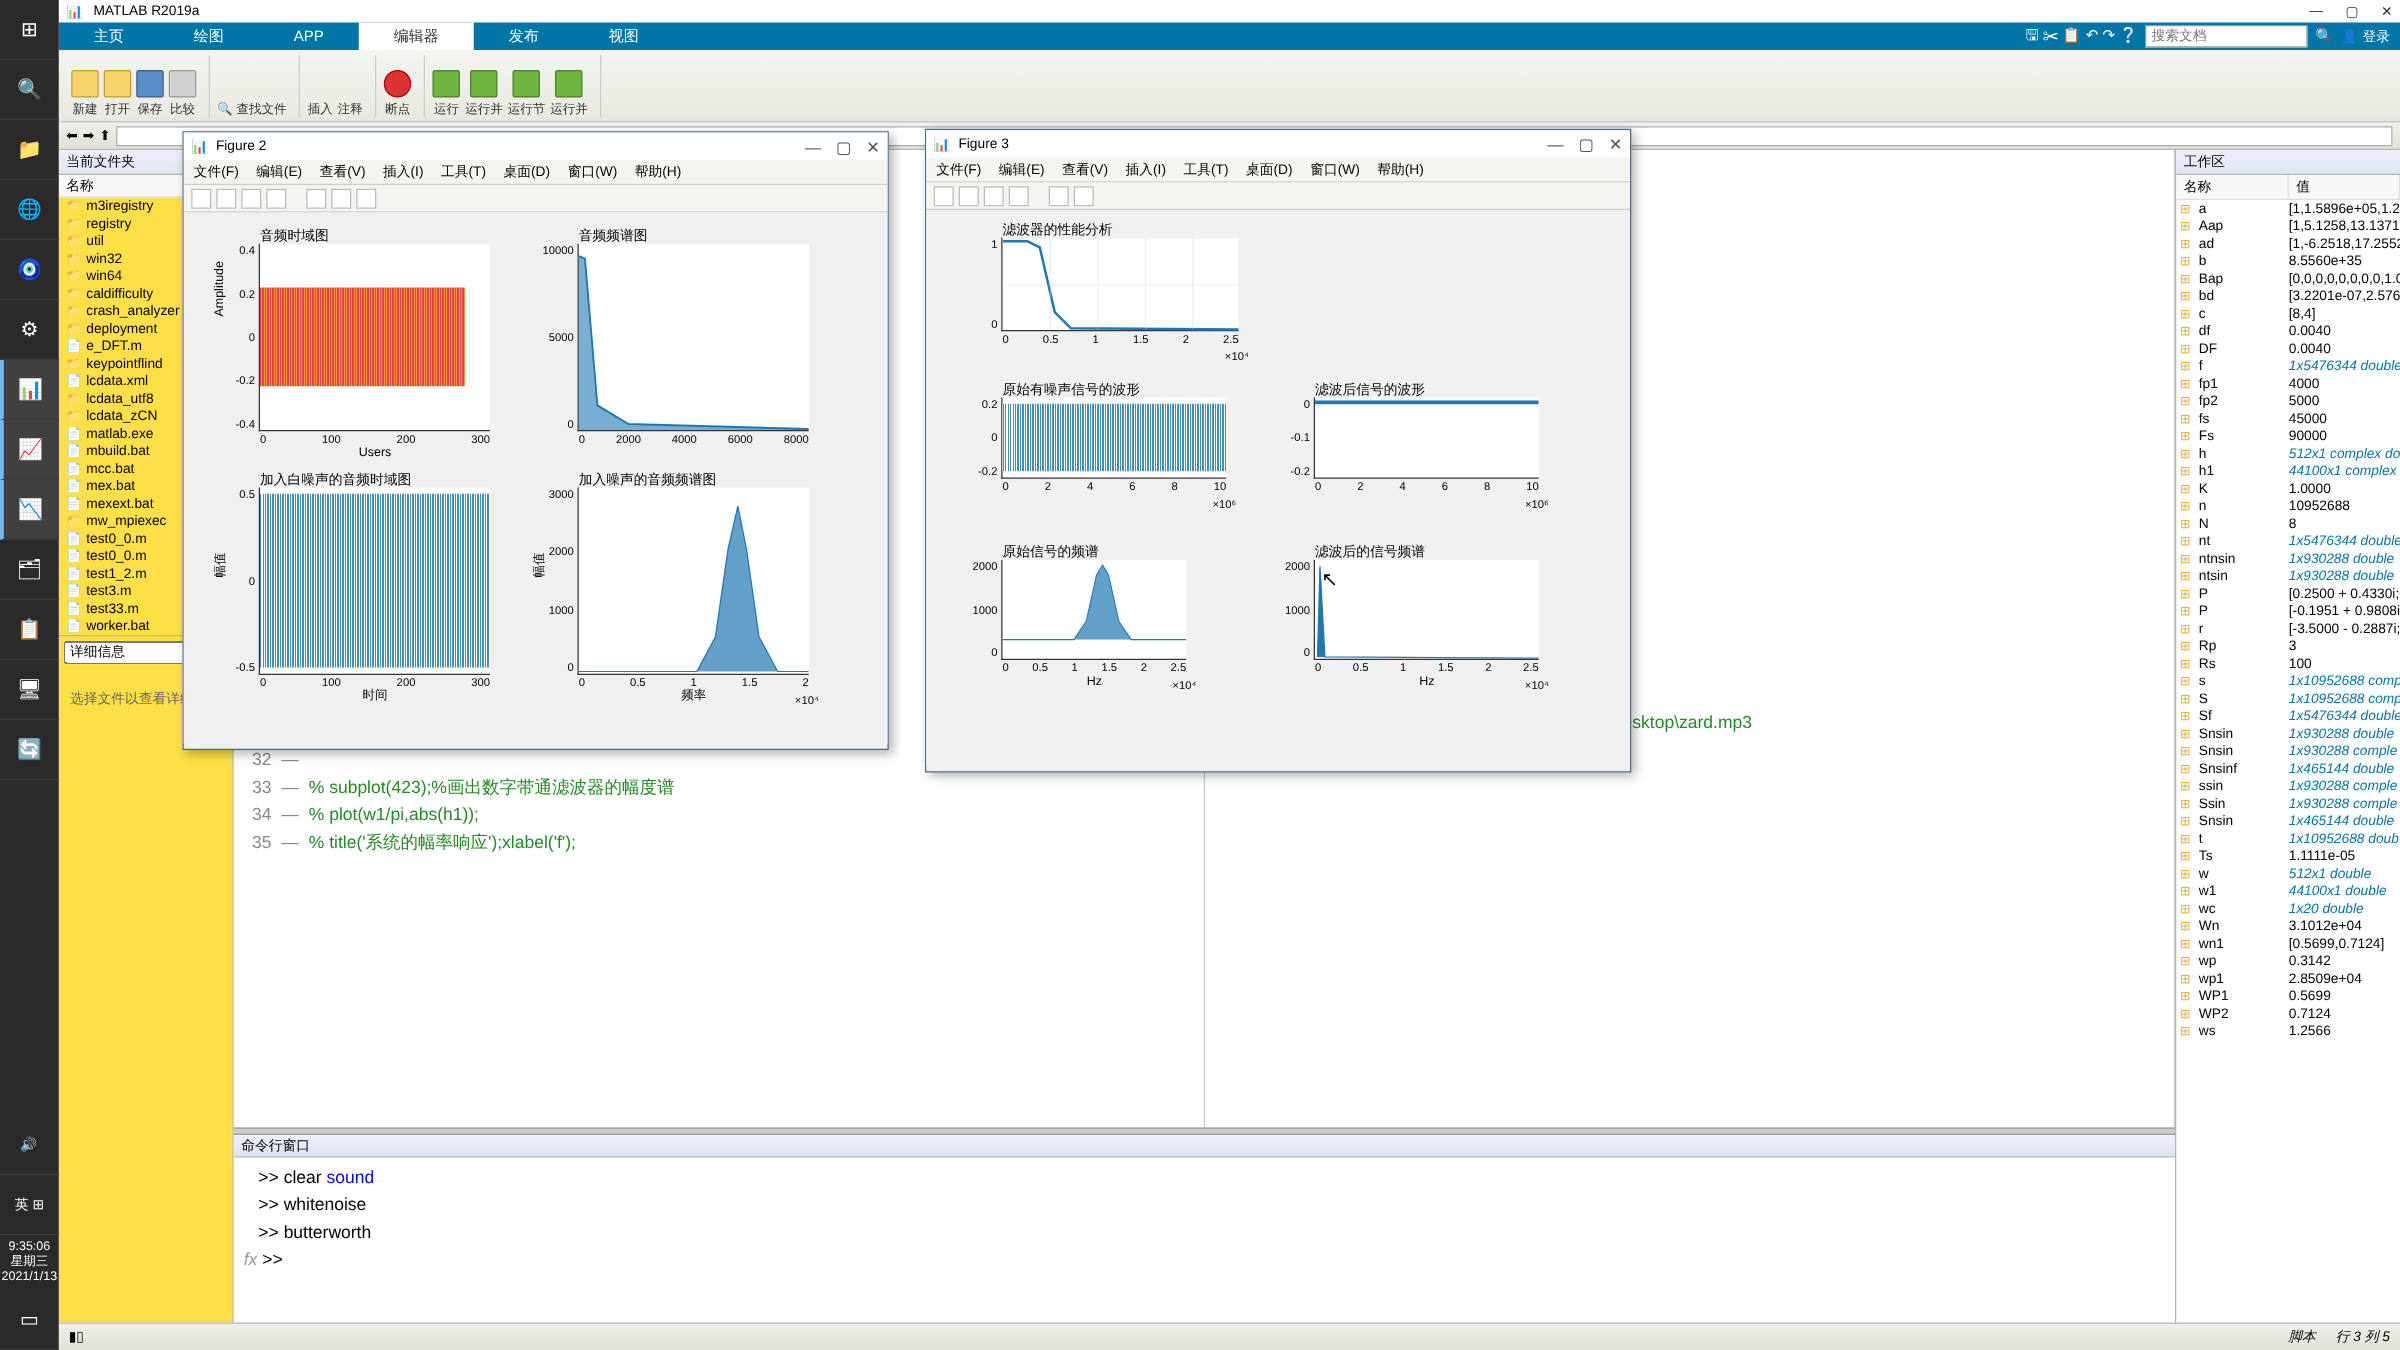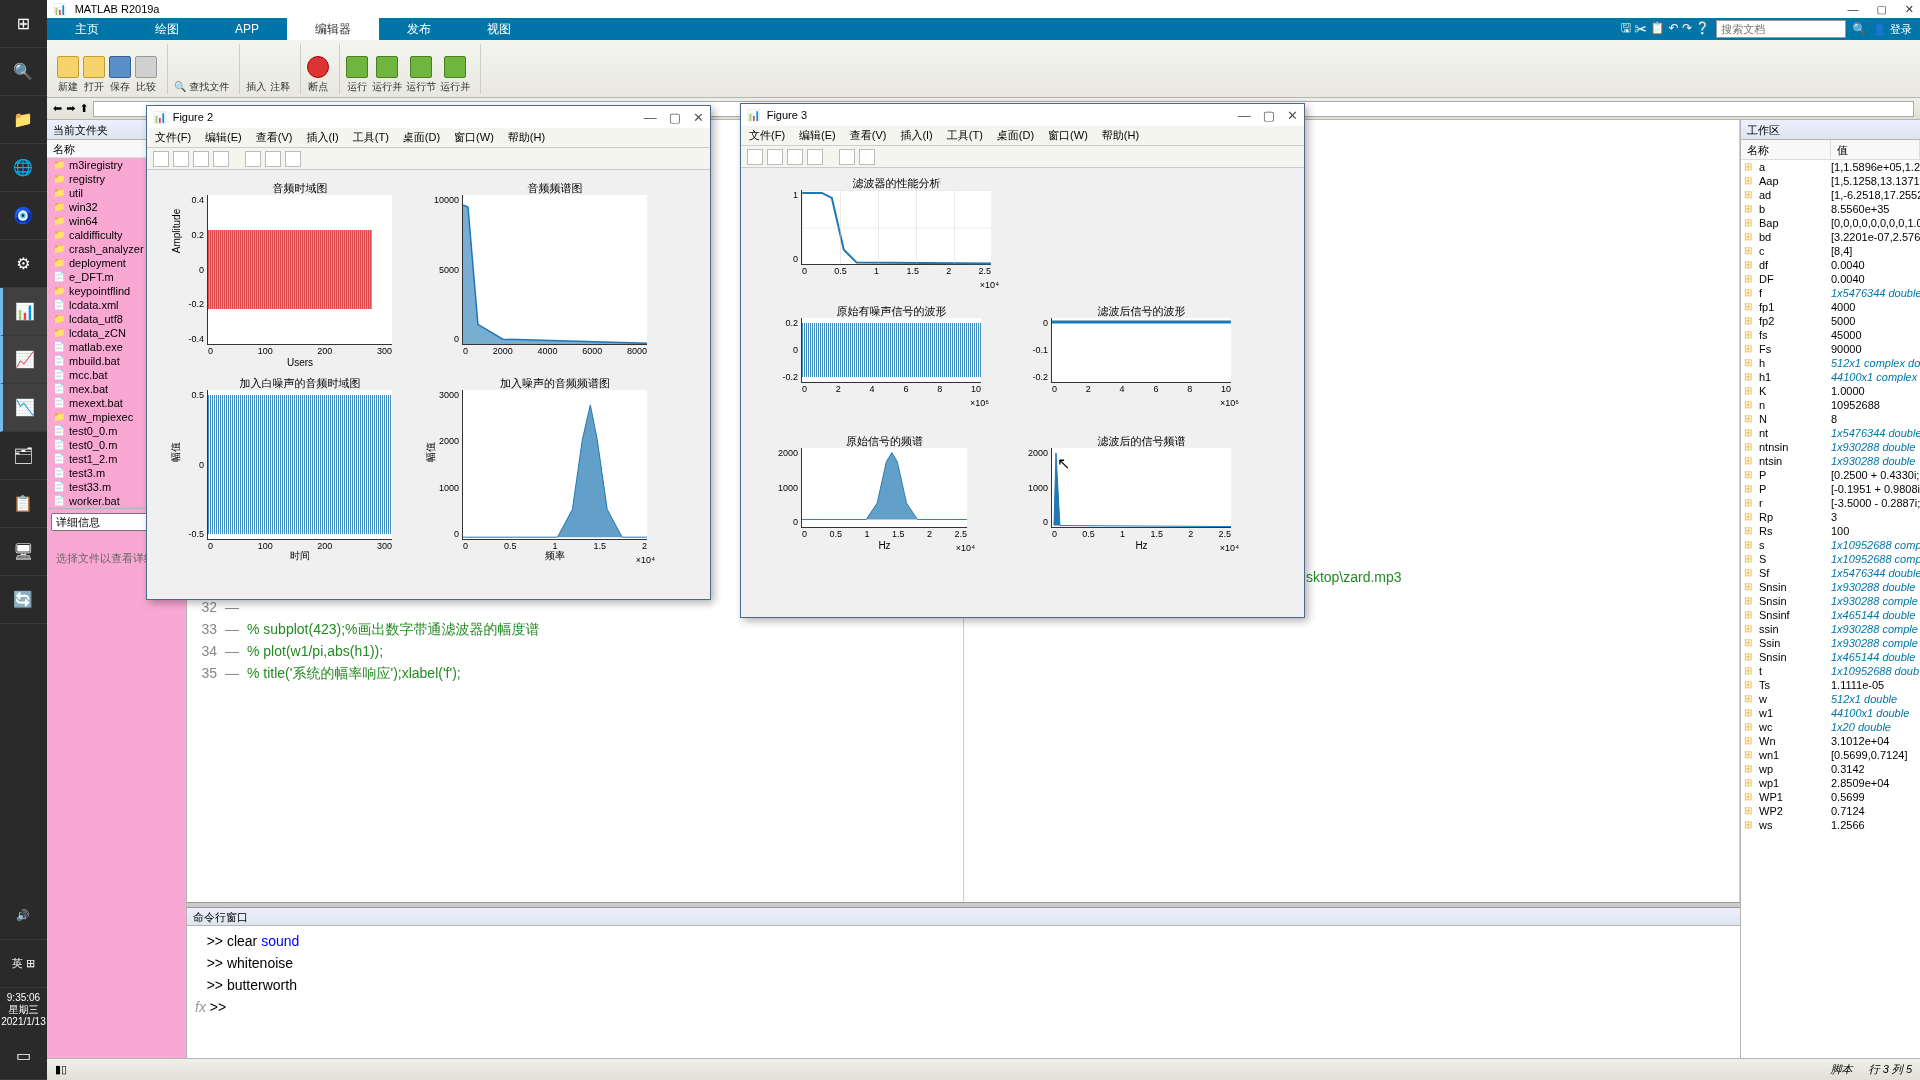--- a/index.html
+++ b/index.html
@@ -30,21 +30,21 @@
 .tool-btn { display: flex; flex-direction: column; align-items: center; gap: 2px; font-size: 10px; color: #333; }
 .tool-icon { width: 22px; height: 22px; background: #f7d46b; border: 1px solid #c0a030; border-radius: 2px; }
 .tool-icon.green { background: #6fb63f; border-color: #4a8020; }
 .tool-icon.blue { background: #5a8ec7; border-color: #3a6090; }
 .tool-icon.gray { background: #d0d0d0; border-color: #999; }
 
 
 .addrbar { position: absolute; left: 47px; top: 98px; right: 0; height: 22px; background: linear-gradient(#f0f0eb, #e0e0d5); border-bottom: 1px solid #b5b5b5; display: flex; align-items: center; padding: 0 6px; gap: 4px; font-size: 11px; }
 
 
-.panel-left { position: absolute; left: 47px; top: 120px; width: 140px; bottom: 22px; background: #f9a8d4; border-right: 1px solid #b5b5b5; }
+.panel-left { position: absolute; left: 47px; top: 120px; width: 140px; bottom: 22px; background: #fde047; border-right: 1px solid #b5b5b5; }
 .panel-title { height: 20px; background: linear-gradient(#eef,#dde6f0); border-bottom: 1px solid #b5b5b5; padding: 0 6px; line-height: 20px; font-size: 11px; }
 .file-hdr { height: 18px; background: #f8f8f8; border-bottom: 1px solid #ddd; padding: 0 6px; line-height: 18px; font-size: 11px; }
 .file-list { overflow: hidden; font-size: 11px; }
 .file-row { padding: 1px 6px 1px 22px; position: relative; white-space: nowrap; }
 .file-row::before { content: "📄"; position: absolute; left: 6px; font-size: 10px; }
 .file-row.folder::before { content: "📁"; }
 .detail-pane { border-top: 1px solid #b5b5b5; padding: 4px; }
 .detail-select { width: 100%; height: 18px; font-size: 11px; }
 .detail-text { padding: 20px 4px; color: #666; font-size: 11px; text-align: center; }
 
@@ -84,21 +84,21 @@
 
 
 .figwin { position: absolute; background: #f0f0f0; border: 1px solid #4a6a8a; box-shadow: 3px 3px 8px rgba(0,0,0,0.3); }
 .figwin .ftitle { height: 22px; background: #fff; display: flex; align-items: center; padding: 0 6px; gap: 6px; font-size: 11px; }
 .figwin .ftitle .fbtns { margin-left: auto; display: flex; gap: 12px; font-size: 13px; color: #555; }
 .figwin .fmenu { height: 20px; background: #f5f5f0; display: flex; gap: 14px; padding: 0 8px; font-size: 11px; border-bottom: 1px solid #ccc; align-items: center; }
 .figwin .ftool { height: 22px; background: #f5f5f0; display: flex; gap: 4px; padding: 0 6px; border-bottom: 1px solid #ccc; align-items: center; }
 .ftool-ic { width: 16px; height: 16px; background: #fff; border: 1px solid #bbb; }
 .figbody { position: relative; background: #f0f0f0; padding: 10px; }
 .axes { position: absolute; background: #fff; border-left: 1px solid #333; border-bottom: 1px solid #333; }
-.axes-title { position: absolute; width: 100%; text-align: center; top: -14px; font-size: 11px; }
+.axes-title { position: absolute; width: 100%; top: -14px; font-size: 11px; }
 .axes-xlabel { position: absolute; width: 100%; text-align: center; bottom: -24px; font-size: 10px; }
 .axes-ylabel { position: absolute; left: -32px; top: 50%; transform: rotate(-90deg) translateX(50%); transform-origin: left center; font-size: 10px; white-space: nowrap; }
 .plot-noise { position: absolute; inset: 0; background: repeating-linear-gradient(90deg, #1f77b4 0, #1f77b4 1px, #fff 1px, #fff 2px); opacity: 0.85; }
 .plot-noise.orange { background: repeating-linear-gradient(90deg, #d62728 0, #d62728 1px, #ff7f0e 1px, #ff7f0e 2px); }
 .yticks { position: absolute; left: -34px; top: 0; bottom: 0; width: 30px; font-size: 9px; display: flex; flex-direction: column; justify-content: space-between; text-align: right; }
 .xticks { position: absolute; bottom: -12px; left: 0; right: 0; font-size: 9px; display: flex; justify-content: space-between; }
 </style>
 </head>
 <body>
 
@@ -703,21 +703,21 @@
           <span>4</span>
           <span>6</span>
           <span>8</span>
           <span>10</span>
         </div>
       <div style="position:absolute;right:-8px;bottom:-26px;font-size:9px;">×10⁶</div>
       <svg style="position:absolute;inset:0" viewBox="0 0 180 65">
           <line x1="0" y1="4" x2="180" y2="4" stroke="#1f77b4" stroke-width="3"></line>
         </svg>
     </div>
-    <div class="axes" style="left:60px;top:280px;width:166px;height:80px;">
+    <div class="axes" style="left:60px;top:280px;width:148px;height:80px;">
       <div class="axes-title">原始信号的频谱</div>
       <div class="axes-xlabel">Hz</div>
       <div class="yticks">
           <span>2000</span>
           <span>1000</span>
           <span>0</span>
         </div>
       <div class="xticks">
           <span>0</span>
           <span>0.5</span>

